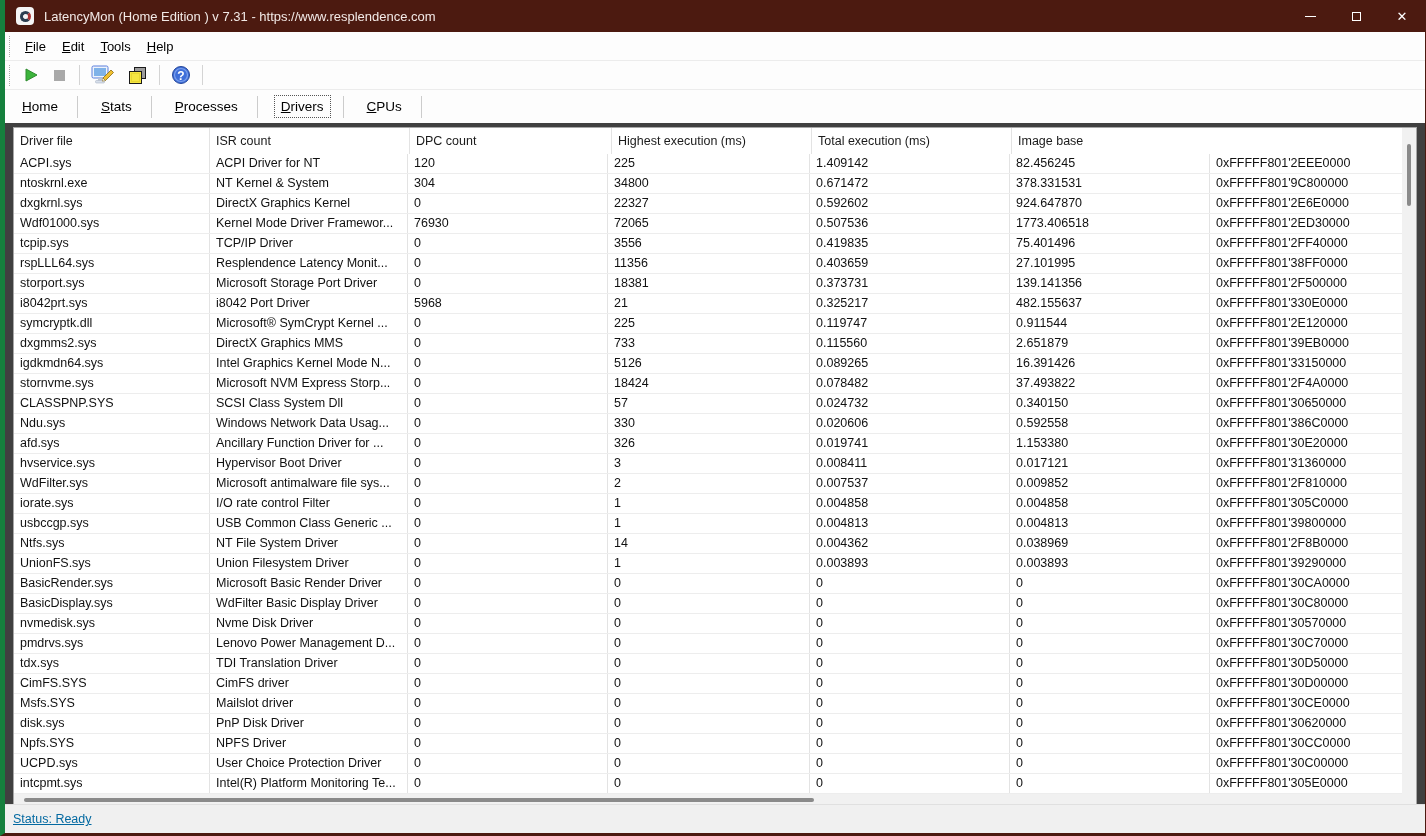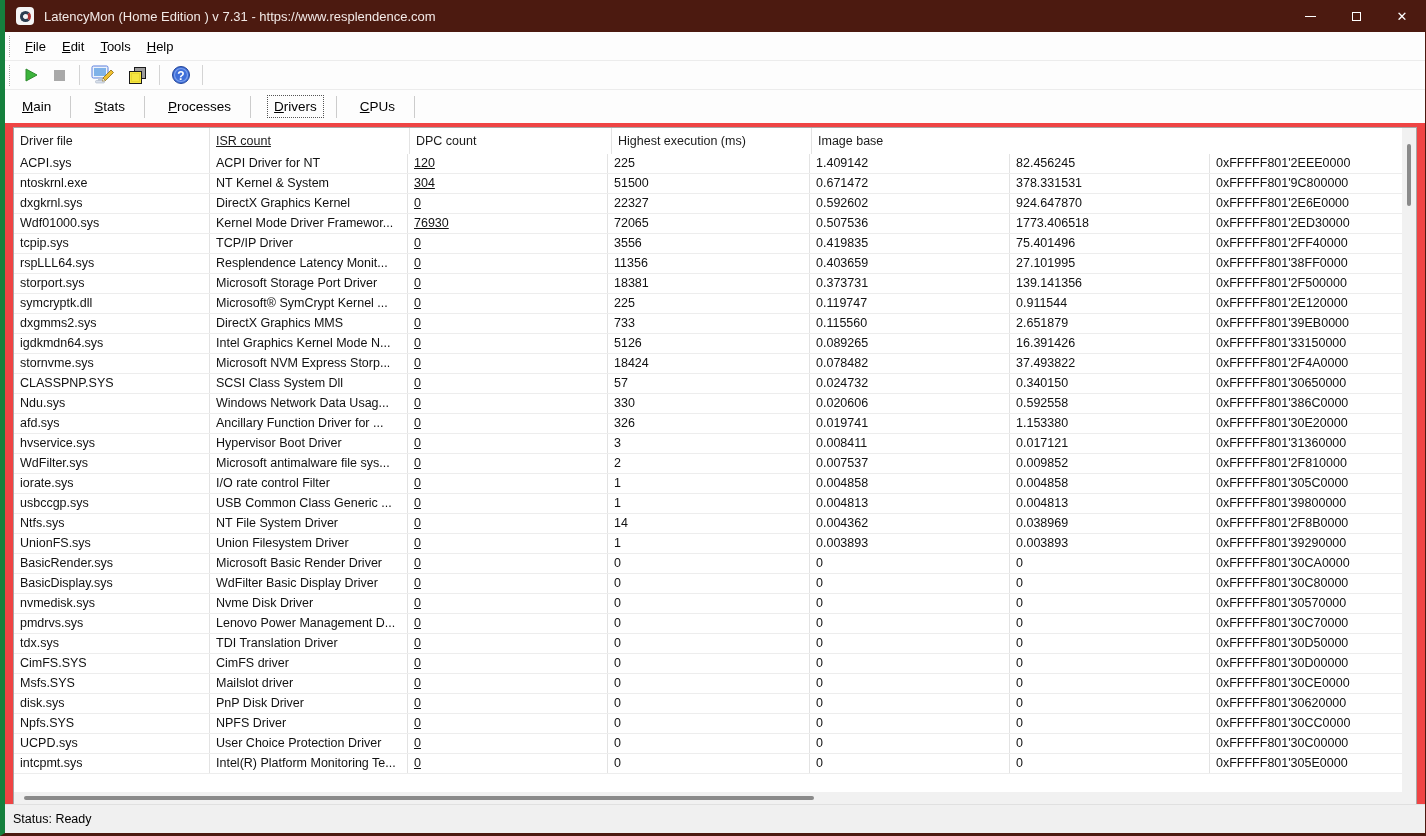--- a/index.html
+++ b/index.html
@@ -37,42 +37,42 @@
   .tb-sep { width:1px; height:20px; background:#d4d4d4; margin:0 5px; }
 
   
   .tabbar { height:33px; background:#fdfdfd; display:flex; align-items:center; flex:0 0 auto; }
   .tab { display:flex; align-items:center; padding:0 6px 0 10px; height:100%; cursor:default; }
   .tab-label { display:inline-block; font-size:13.5px; color:#000; padding:3px 6px; border:1px dotted transparent; }
   .tab.selected .tab-label { border:1px dotted #555; }
   .tab-sep { width:1px; height:22px; background:#cccccc; margin:0 6px; }
 
   
-  .content { flex:1 1 auto; background:#ef4444; padding:4px 8px; overflow:hidden; }
+  .content { flex:1 1 auto; background:#404040; padding:4px 8px; overflow:hidden; }
   .listview { width:100%; height:678px; border:1px solid #a7a7a7; display:flex; background:#fff; }
   .lv-main { flex:1 1 auto; display:flex; flex-direction:column; overflow:hidden; }
   .thead { height:26px; display:flex; flex:0 0 auto; background:#fff; }
   .hcell { font-size:12.5px; color:#1a1a1a; padding:6px 0 0 6px; border-right:1px solid #e3e3e3;
            white-space:nowrap; overflow:hidden; flex:0 0 auto; cursor:default; }
   .tbody { flex:0 0 auto; }
   .trow { height:20px; display:flex; border-bottom:1px solid #ededed; }
   .cell { font-size:12.5px; color:#111; line-height:19px; padding-left:6px;
           border-right:1px solid #e3e3e3; white-space:nowrap; overflow:hidden; flex:0 0 auto; }
-  .c0 { width:196px; } .c1 { width:198px; } .c2 { width:200px;text-decoration:underline; } .c3 { width:202px; }
+  .c0 { width:196px; } .c1 { width:198px; } .c2 { width:200px; } .c3 { width:202px; }
   .c4 { width:200px; } .c5 { width:200px; }
   .c6 { flex:1 1 auto !important; border-right:none; }
   .hscroll { margin-top:auto; height:12px; background:#f1f1f1; position:relative; flex:0 0 auto; }
   .hthumb { position:absolute; left:10px; top:4px; width:790px; height:4px; background:#8a8a8a; border-radius:2px; }
   .vscroll { width:14px; background:#f1f1f1; position:relative; flex:0 0 auto; }
   .vthumb { position:absolute; top:16px; left:5px; width:4px; height:62px; background:#8a8a8a; border-radius:2px; }
 
   
   .statusbar { height:29px; background:#f0f0f0; border-top:1px solid #e0e0e0;
                display:flex; align-items:center; padding-left:8px; flex:0 0 auto; }
-  .status-text { font-size:12.5px; color:#000000; }
+  .status-text { font-size:12.5px; color:#0369a1;text-decoration:underline; }
 </style>
 </head>
 <body>
 
 <div class="window">
 
   <div class="titlebar">
     <span class="app-icon">
         <span class="ring"></span>
       </span>
@@ -134,21 +134,21 @@
         <circle cx="10" cy="10" r="8.5" fill="#3f6fd9" stroke="#26479a"></circle>
         <circle cx="10" cy="10" r="6.5" fill="none" stroke="#7da1ec" stroke-width="1.2"></circle>
         <text x="10" y="14.5" text-anchor="middle" font-size="12" font-weight="bold" fill="#ffffff" font-family="Liberation Sans, sans-serif">?</text>
       </svg>
     </button>
     <span class="tb-sep"></span>
   </div>
 
   <div class="tabbar">
     <div class="tab">
-        <span class="tab-label fl">Main</span>
+        <span class="tab-label fl">Home</span>
       </div>
     <span class="tab-sep"></span>
     <div class="tab">
         <span class="tab-label fl">Stats</span>
       </div>
     <span class="tab-sep"></span>
     <div class="tab">
         <span class="tab-label fl">Processes</span>
       </div>
     <span class="tab-sep"></span>
@@ -163,37 +163,38 @@
   </div>
 
   <div class="content">
     <div class="listview">
       <div class="lv-main">
         <div class="thead">
           <div class="hcell c0">Driver file</div>
           <div class="hcell c2">ISR count</div>
           <div class="hcell c3">DPC count</div>
           <div class="hcell c4">Highest execution (ms)</div>
+          <div class="hcell c5">Total execution (ms)</div>
           <div class="hcell c6">Image base</div>
         </div>
         <div class="tbody">
             <div class="trow">
               <div class="cell c0">ACPI.sys</div>
               <div class="cell c1">ACPI Driver for NT</div>
               <div class="cell c2">120</div>
               <div class="cell c3">225</div>
               <div class="cell c4">1.409142</div>
               <div class="cell c5">82.456245</div>
               <div class="cell c6">0xFFFFF801'2EEE0000</div>
             </div>
             <div class="trow">
               <div class="cell c0">ntoskrnl.exe</div>
               <div class="cell c1">NT Kernel &amp; System</div>
               <div class="cell c2">304</div>
-              <div class="cell c3">51500</div>
+              <div class="cell c3">34800</div>
               <div class="cell c4">0.671472</div>
               <div class="cell c5">378.331531</div>
               <div class="cell c6">0xFFFFF801'9C800000</div>
             </div>
             <div class="trow">
               <div class="cell c0">dxgkrnl.sys</div>
               <div class="cell c1">DirectX Graphics Kernel</div>
               <div class="cell c2">0</div>
               <div class="cell c3">22327</div>
               <div class="cell c4">0.592602</div>
@@ -230,20 +231,29 @@
             <div class="trow">
               <div class="cell c0">storport.sys</div>
               <div class="cell c1">Microsoft Storage Port Driver</div>
               <div class="cell c2">0</div>
               <div class="cell c3">18381</div>
               <div class="cell c4">0.373731</div>
               <div class="cell c5">139.141356</div>
               <div class="cell c6">0xFFFFF801'2F500000</div>
             </div>
             <div class="trow">
+              <div class="cell c0">i8042prt.sys</div>
+              <div class="cell c1">i8042 Port Driver</div>
+              <div class="cell c2">5968</div>
+              <div class="cell c3">21</div>
+              <div class="cell c4">0.325217</div>
+              <div class="cell c5">482.155637</div>
+              <div class="cell c6">0xFFFFF801'330E0000</div>
+            </div>
+            <div class="trow">
               <div class="cell c0">symcryptk.dll</div>
               <div class="cell c1">Microsoft® SymCrypt Kernel ...</div>
               <div class="cell c2">0</div>
               <div class="cell c3">225</div>
               <div class="cell c4">0.119747</div>
               <div class="cell c5">0.911544</div>
               <div class="cell c6">0xFFFFF801'2E120000</div>
             </div>
             <div class="trow">
               <div class="cell c0">dxgmms2.sys</div>

